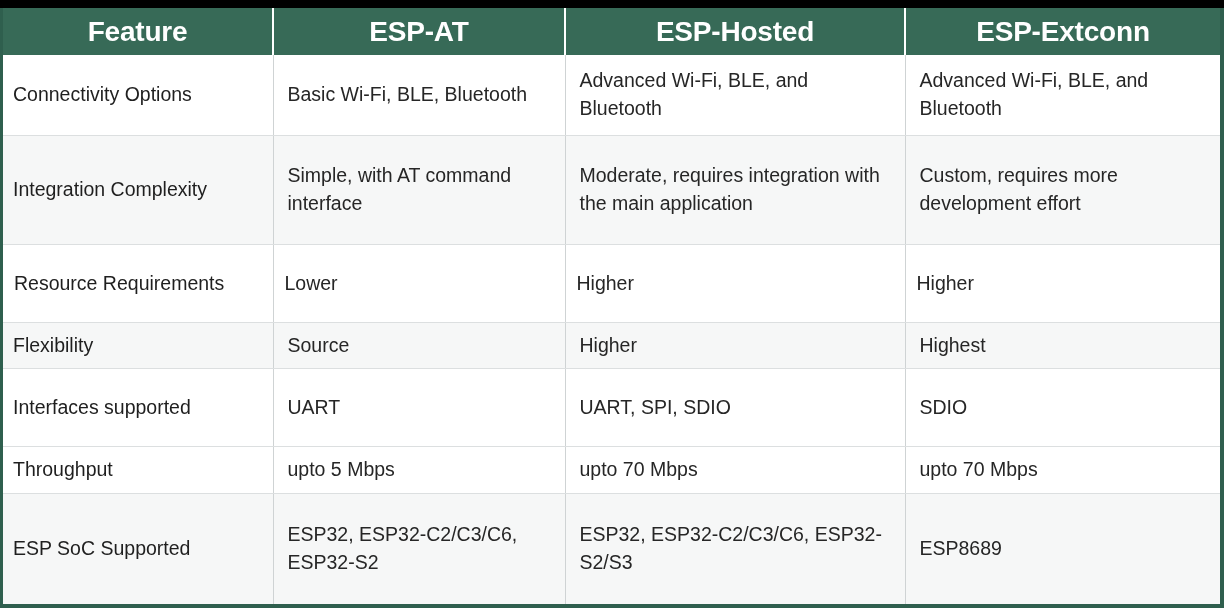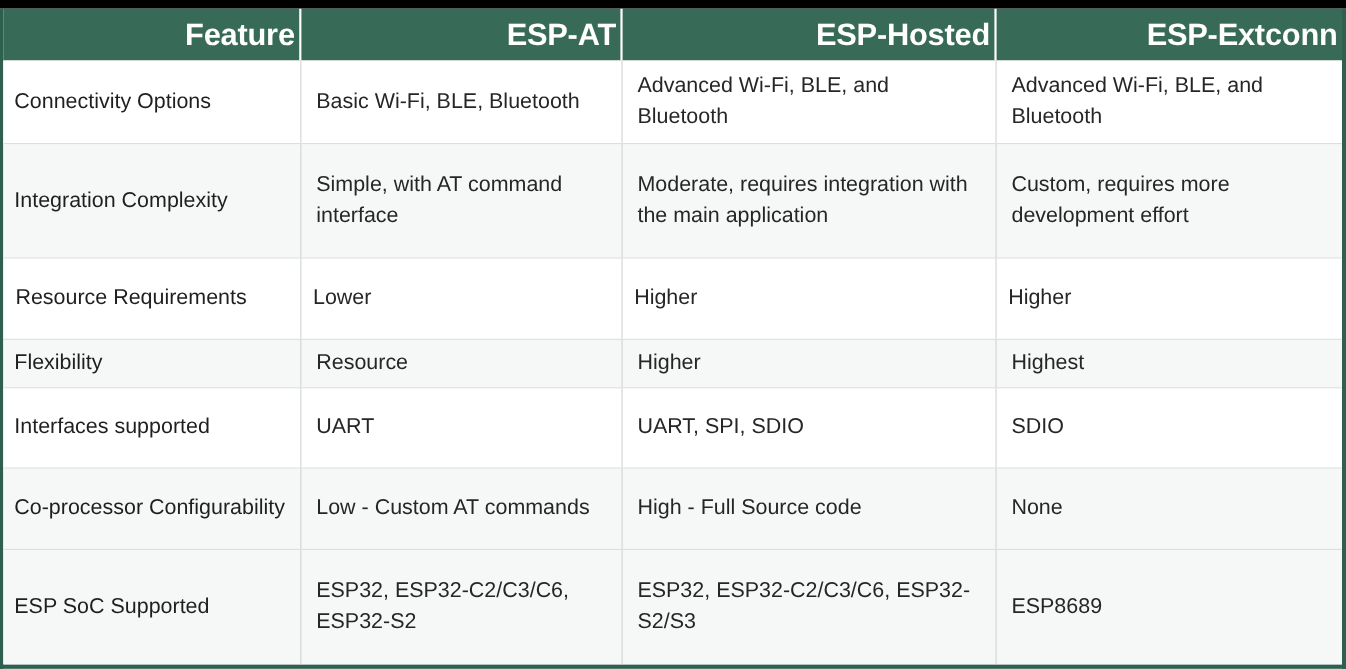--- a/index.html
+++ b/index.html
@@ -47,21 +47,21 @@
   col.c-feature   { width: 270px; }
   col.c-at        { width: 292px; }
   col.c-hosted    { width: 340px; }
   col.c-extconn   { width: 315px; }
 
   thead th {
     background: #376a57;
     color: #ffffff;
     font-size: 28px;
     font-weight: bold;
-    text-align: right;
+    text-align: center;
     height: 47px;
     padding: 0 4px;
     border-right: 2px solid #ffffff;
     letter-spacing: -0.2px;
     box-sizing: border-box;
   }
   thead th:last-child { border-right: none; }
 
   tbody td {
     vertical-align: middle;
@@ -139,39 +139,39 @@
 
         <tr class="plain r3">
           <td class="feat">Resource Requirements</td>
           <td>Lower</td>
           <td>Higher</td>
           <td>Higher</td>
         </tr>
 
         <tr class="shade r4">
           <td class="feat">Flexibility</td>
-          <td>Resource</td>
+          <td>Source</td>
           <td>Higher</td>
           <td>Highest</td>
         </tr>
 
         <tr class="plain r5">
           <td class="feat">Interfaces supported</td>
           <td>UART</td>
           <td>UART, SPI, SDIO</td>
           <td>SDIO</td>
         </tr>
 
-        <tr class="shade r6">
-          <td class="feat">Co-processor Configurability</td>
-          <td>Low - Custom AT commands</td>
-          <td>High - Full Source code</td>
-          <td>None</td>
+
+        <tr class="plain r7">
+          <td class="feat">Throughput</td>
+          <td>upto 5 Mbps</td>
+          <td>upto 70 Mbps</td>
+          <td>upto 70 Mbps</td>
         </tr>
-
 
         <tr class="shade r8">
           <td class="feat">ESP SoC Supported</td>
           <td>ESP32, ESP32-C2/C3/C6, ESP32-S2</td>
           <td>ESP32, ESP32-C2/C3/C6, ESP32-S2/S3</td>
           <td>ESP8689</td>
         </tr>
 
       </tbody>
     </table>

